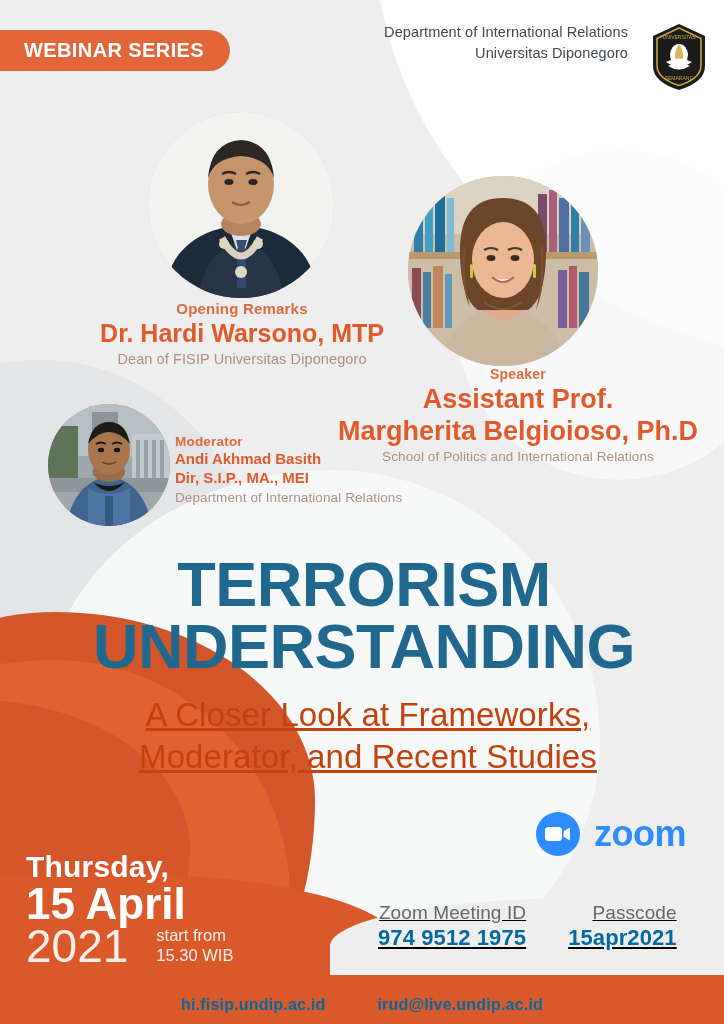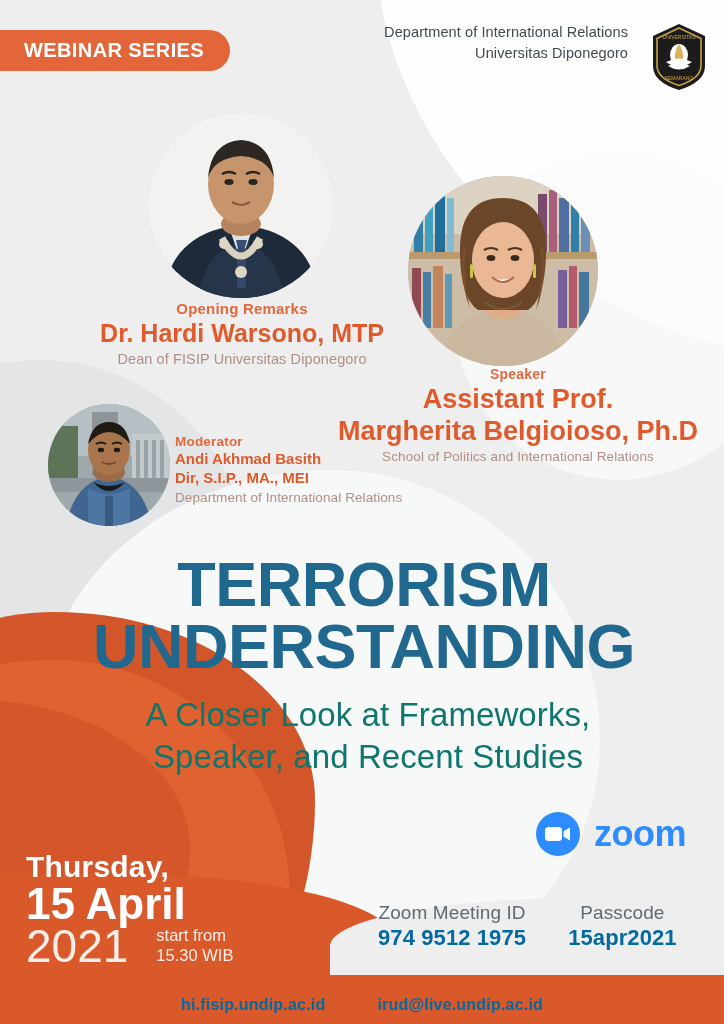--- a/index.html
+++ b/index.html
@@ -226,24 +226,25 @@
   .title-line.l2 { margin-top: 6px; }
 
   .subtitle-wrap {
     position: absolute;
     left: 40px;
     top: 694px;
     width: 656px;
     text-align: center;
   }
   .subtitle-line {
-    color: #0f766e;
+    color: #c2410c;
     font-size: 33px;
     line-height: 1.28;
     letter-spacing: .1px;
+    text-decoration: underline;
   }
 
   
   .zoom-logo {
     position: absolute;
     left: 536px;
     top: 812px;
     display: flex;
     align-items: center;
     gap: 14px;
@@ -302,21 +303,21 @@
   }
 
   
   .meeting-info {
     position: absolute;
     left: 378px;
     top: 902px;
     display: flex;
     gap: 42px;
   }
-  .mi-col { text-align: center; }
+  .mi-col { text-align: right; text-decoration: underline; }
   .mi-label {
     color: #5f6a72;
     font-size: 19px;
     letter-spacing: .1px;
   }
   .mi-value {
     color: #0369a1;
     font-size: 22px;
     font-weight: bold;
     margin-top: 1px;
@@ -493,21 +494,21 @@
     <div class="paff">Department of International Relations</div>
   </div>
 
   <div class="title-wrap">
     <div class="title-line l2">TERRORISM</div>
     <div class="title-line">UNDERSTANDING</div>
   </div>
 
   <div class="subtitle-wrap">
     <div class="subtitle-line">A Closer Look at Frameworks,</div>
-    <div class="subtitle-line">Speaker, and Recent Studies</div>
+    <div class="subtitle-line">Moderator, and Recent Studies</div>
   </div>
 
   <div class="zoom-logo">
     <div class="zoom-mark">
       <svg width="26" height="16" viewBox="0 0 26 16">
         <rect x="0" y="1" width="17" height="14" rx="3.5" fill="#ffffff"></rect>
         <path d="M18.6 5.2 L25 1.4 L25 14.6 L18.6 10.8 Z" fill="#ffffff"></path>
       </svg>
     </div>
     <div class="zoom-word">zoom</div>

